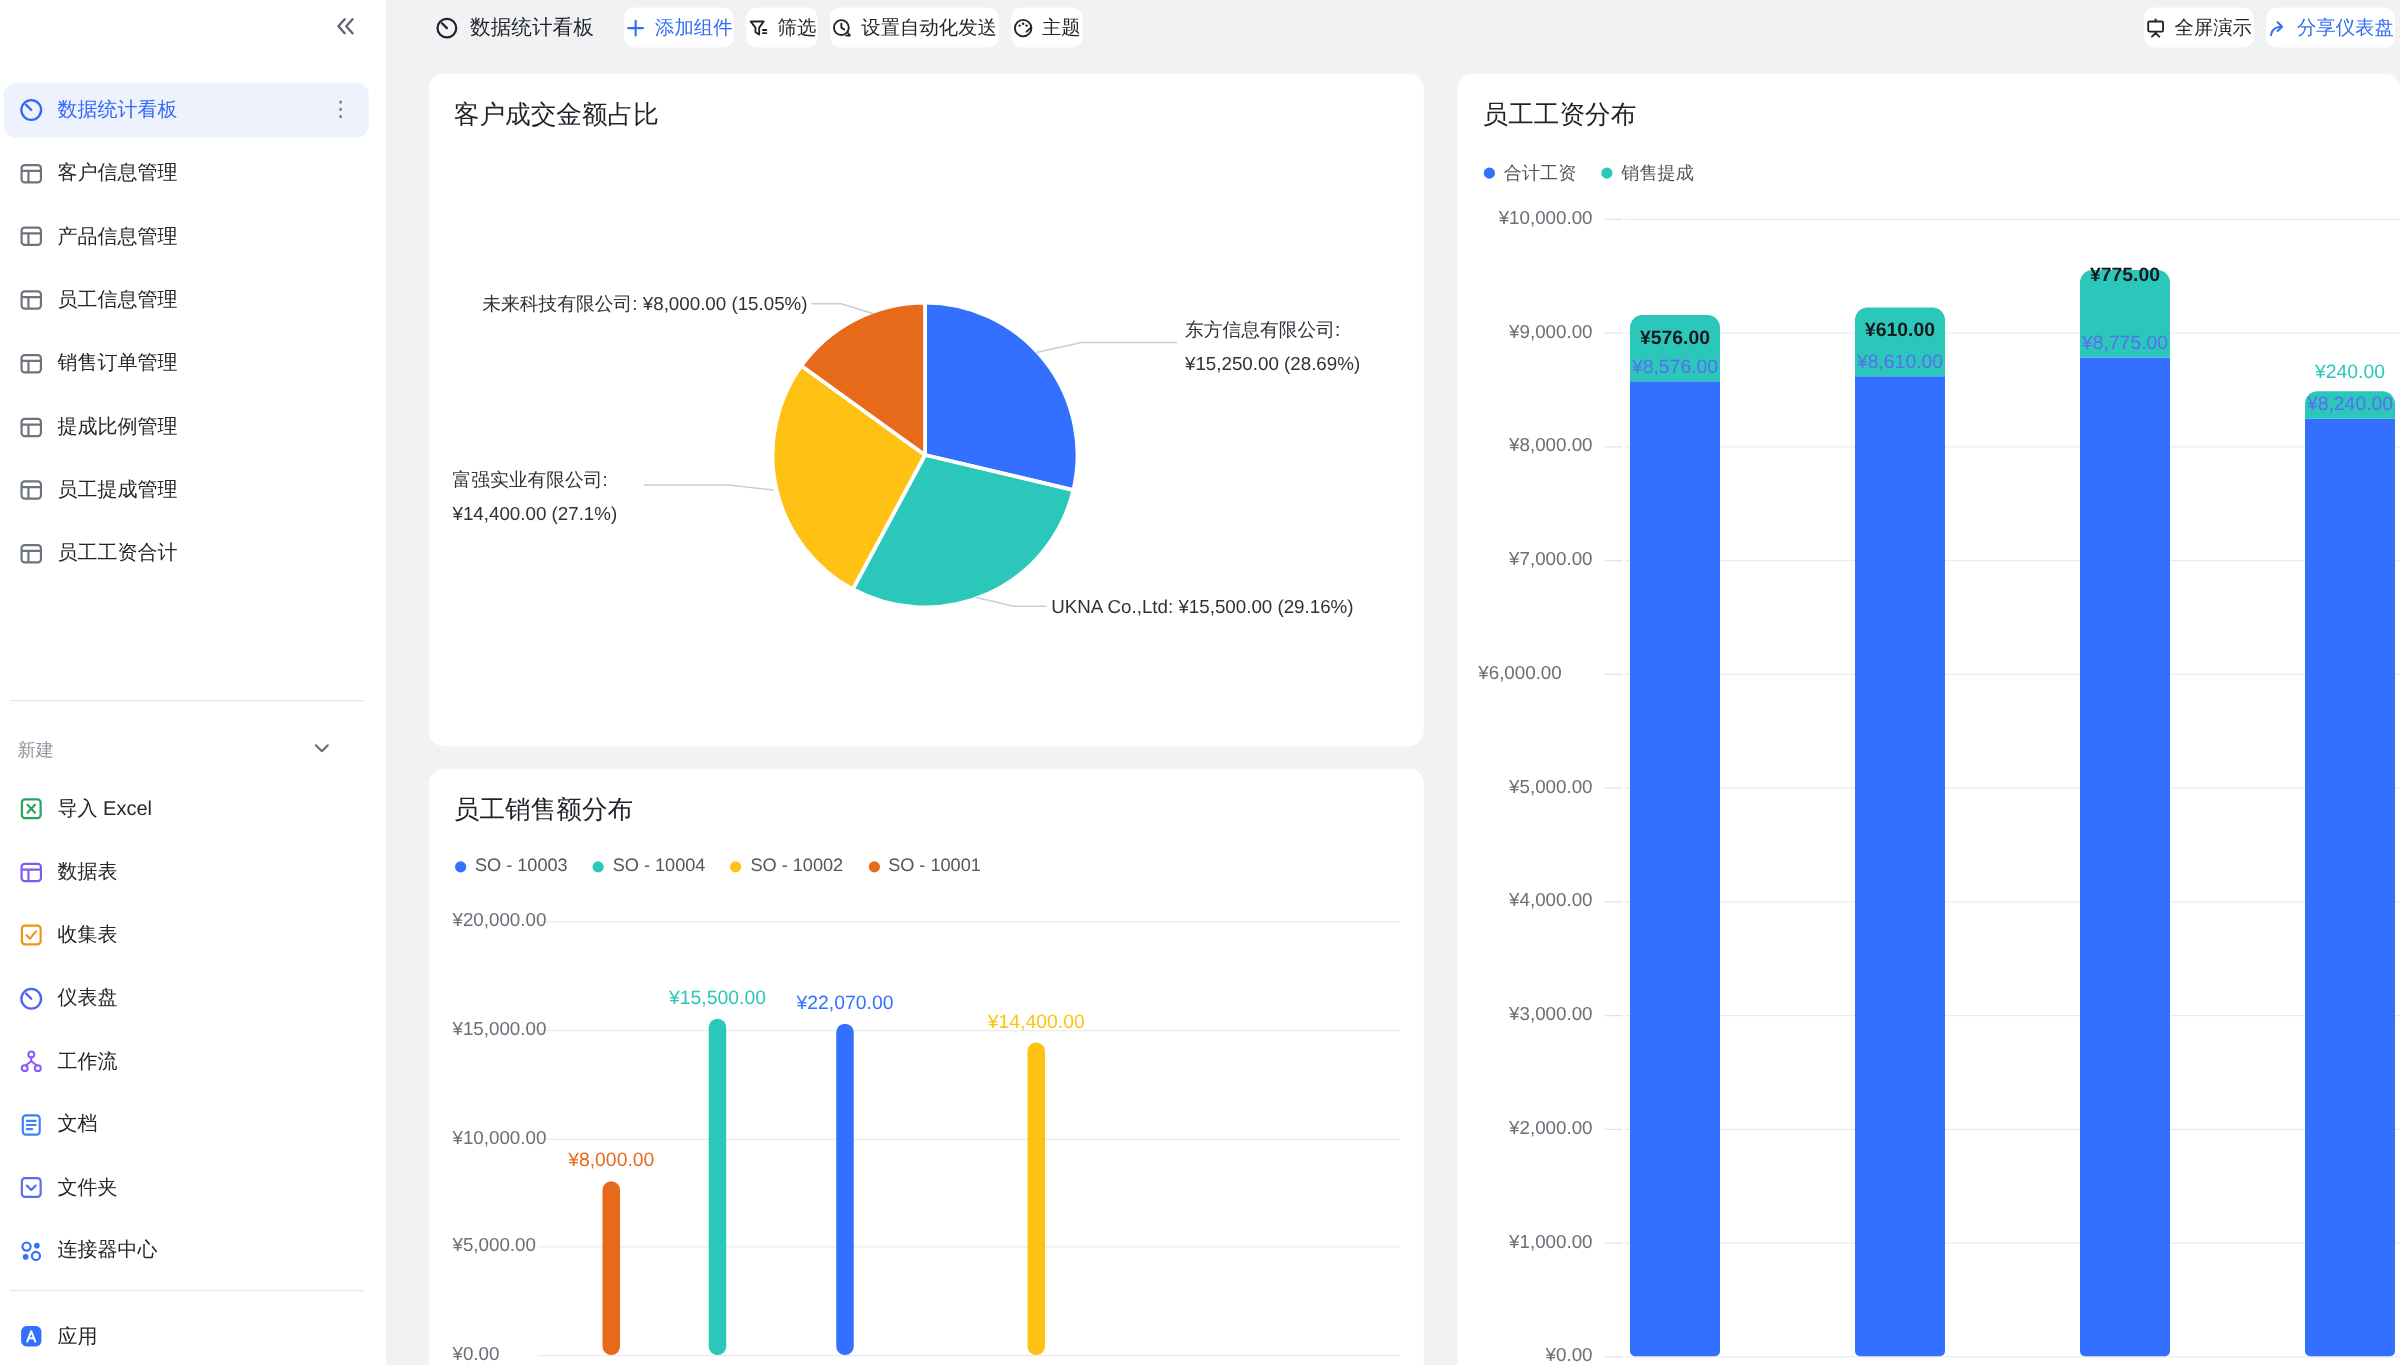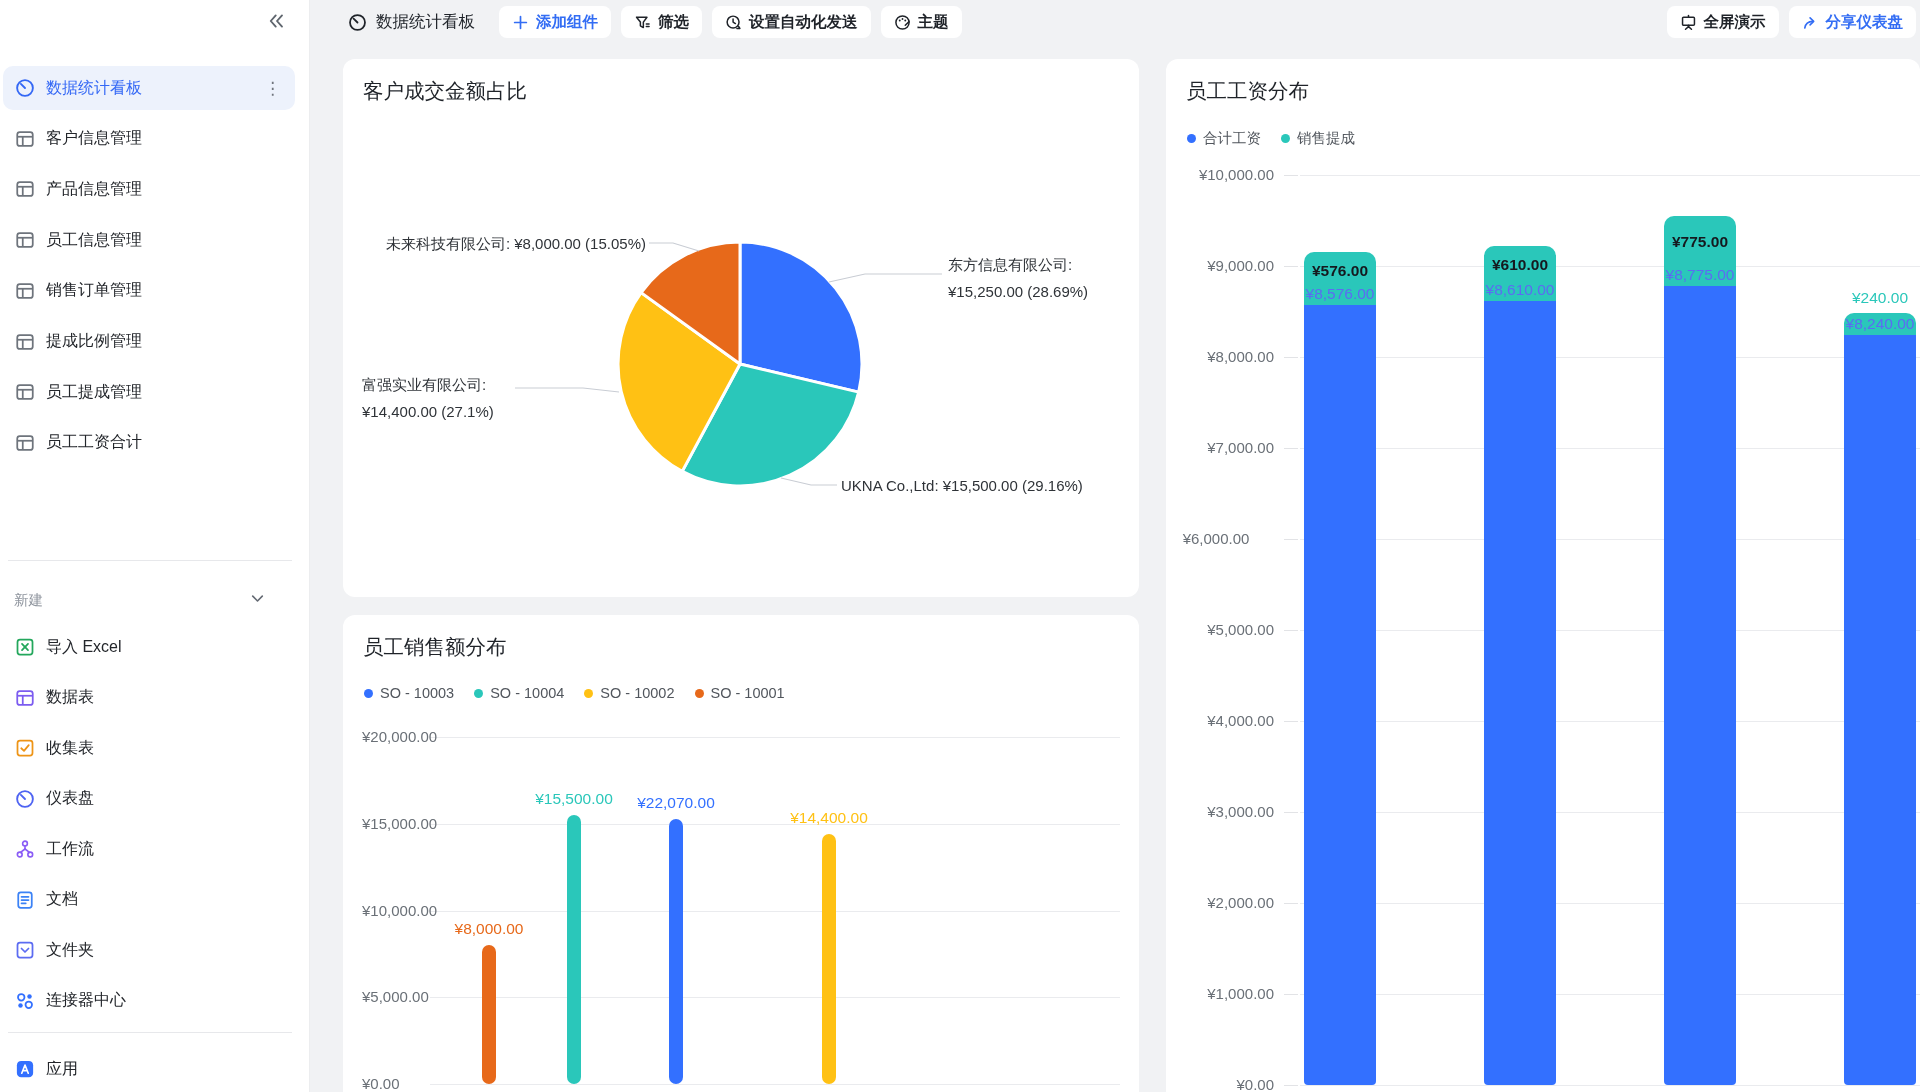--- a/index.html
+++ b/index.html
@@ -17,21 +17,21 @@
   .nav-row.active{background:#EDF2FC;}
   .nav-row .kebab{position:absolute;right:14px;color:#70757D;font-size:17px;letter-spacing:0;}
   .side-divider{position:absolute;left:8px;width:284px;height:1px;background:#E7E8EB;}
   .section-head{position:absolute;left:14px;top:586px;width:278px;height:28px;display:flex;align-items:center;font-size:14.5px;color:#8F959E;cursor:pointer;}
   .section-head .chev{position:absolute;right:26px;color:#646A73;}
 
   
   .toolbar{position:absolute;left:310px;top:0;width:1610px;height:44px;display:flex;align-items:center;padding-left:38px;gap:10px;}
   .tb-title{display:flex;align-items:center;gap:9px;font-size:16.5px;color:#1F2329;margin-right:14px;}
   .tb-title .icon{width:19px;height:19px;color:#1F2329;}
-  .pill{height:32px;background:#fff;border-radius:8px;display:flex;align-items:center;gap:7px;padding:0 13px;font-size:15.5px;color:#1F2329;cursor:pointer;white-space:nowrap;font-weight:bold;}
+  .pill{height:32px;background:#fff;border-radius:8px;display:flex;align-items:center;gap:7px;padding:0 1px;font-size:15.5px;color:#1F2329;cursor:pointer;white-space:nowrap;}
   .pill .icon{width:17px;height:17px;color:inherit;}
   .tb-right{position:absolute;right:4px;top:6px;display:flex;gap:10px;}
 
   
   .card{position:absolute;background:#fff;border-radius:12px;}
   .card-title{position:absolute;left:20px;top:18px;font-size:20.5px;font-weight:400;color:#1F2329;}
   .legend{position:absolute;left:21px;top:70px;display:flex;gap:20px;align-items:center;}
   .legend-item{display:flex;align-items:center;gap:7px;font-size:14.5px;color:#51565D;cursor:pointer;}
   .dot{width:9px;height:9px;border-radius:50%;flex:none;}
   .plot{position:absolute;left:0;top:0;width:100%;height:100%;}
@@ -418,21 +418,21 @@
         <div class="bar" style="left:138px;top:245.58400000000006px;width:72px;height:780.4159999999999px;background:#3370FF;border-radius:0 0 4px 4px"></div>
         <div class="bar" style="left:138px;top:193.16800000000006px;width:72px;height:52.416px;background:#2AC7BA;border-radius:10px 10px 0 0"></div>
         <div class="bar-label" style="left:119px;top:203.16800000000006px;width:110px;color:#15191E;font-weight:600">¥576.00</div>
         <div class="bar-label" style="left:116px;top:225.58400000000006px;width:116px;color:#5B6CF2">¥8,576.00</div>
         <div class="bar" style="left:318px;top:242.49px;width:72px;height:783.51px;background:#3370FF;border-radius:0 0 4px 4px"></div>
         <div class="bar" style="left:318px;top:186.98000000000002px;width:72px;height:55.51px;background:#2AC7BA;border-radius:10px 10px 0 0"></div>
         <div class="bar-label" style="left:299px;top:196.98000000000002px;width:110px;color:#15191E;font-weight:600">¥610.00</div>
         <div class="bar-label" style="left:296px;top:222.49px;width:116px;color:#5B6CF2">¥8,610.00</div>
         <div class="bar" style="left:498px;top:227.47500000000002px;width:72px;height:798.525px;background:#3370FF;border-radius:0 0 4px 4px"></div>
         <div class="bar" style="left:498px;top:156.95000000000005px;width:72px;height:70.52499999999999px;background:#2AC7BA;border-radius:10px 10px 0 0"></div>
-        <div class="bar-label" style="left:479px;top:174px;width:110px;color:#15191E;font-weight:600">¥775.00</div>
+        <div class="bar-label" style="left:479px;top:153px;width:110px;color:#15191E;font-weight:600">¥775.00</div>
         <div class="bar-label" style="left:476px;top:207.47500000000002px;width:116px;color:#5B6CF2">¥8,775.00</div>
         <div class="bar" style="left:678px;top:276.15999999999997px;width:72px;height:749.84px;background:#3370FF;border-radius:0 0 4px 4px"></div>
         <div class="bar" style="left:678px;top:254.31999999999996px;width:72px;height:21.84px;background:#2AC7BA;border-radius:10px 10px 0 0"></div>
         <div class="bar-label" style="left:659px;top:230.31999999999996px;width:110px;color:#2AC7BA">¥240.00</div>
         <div class="bar-label" style="left:656px;top:256.15999999999997px;width:116px;color:#5B6CF2">¥8,240.00</div>
       </div>
   </div>
 
 </div>
 

